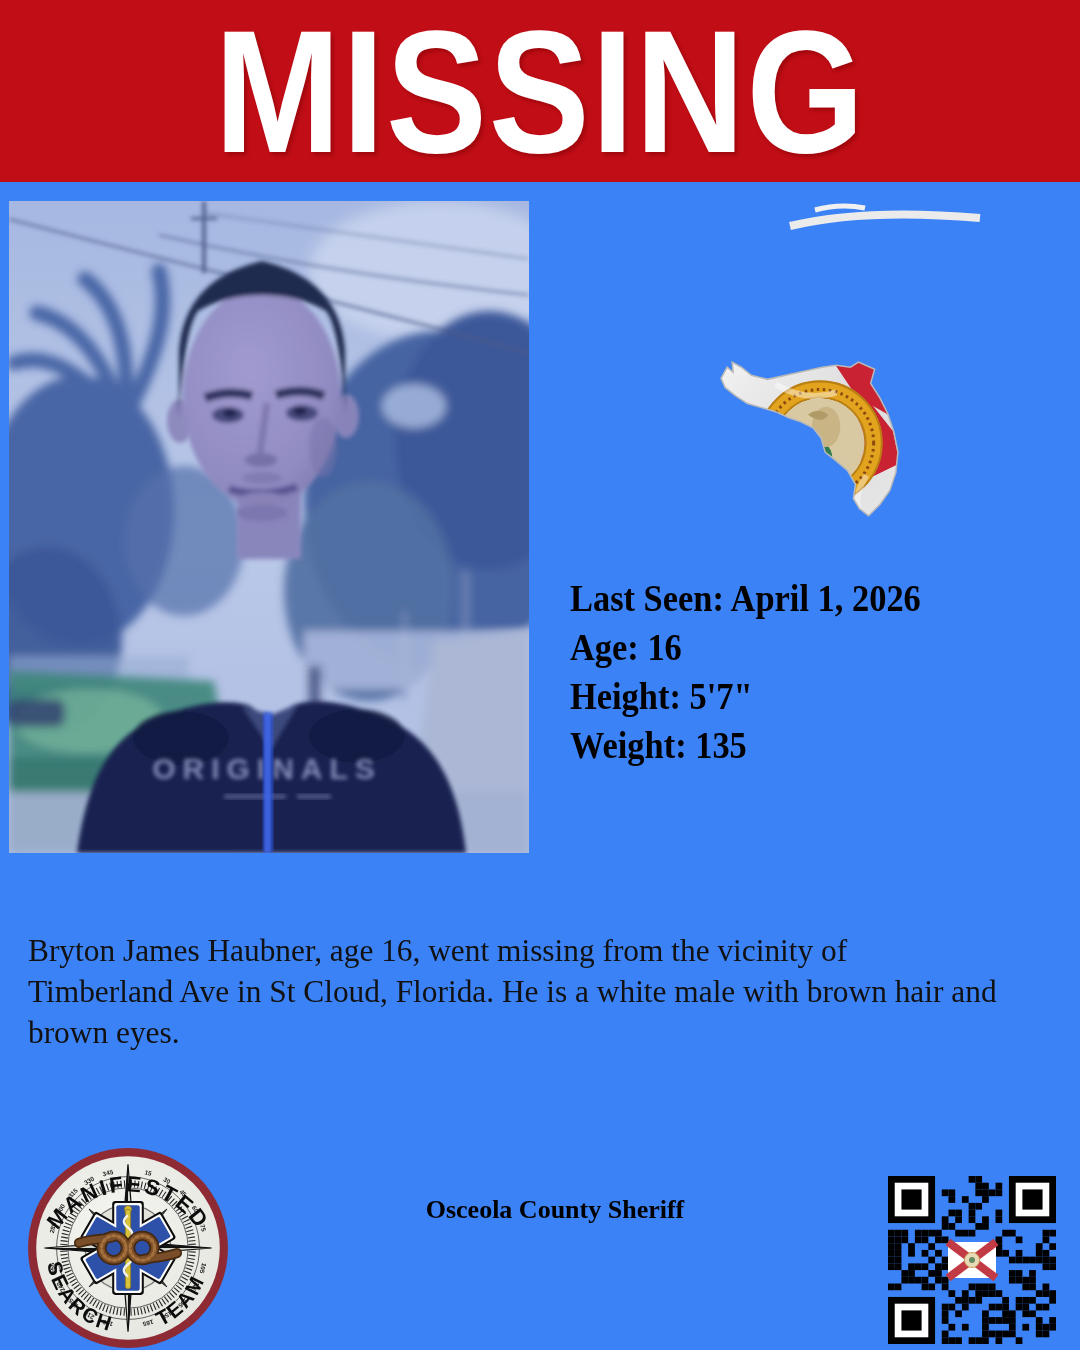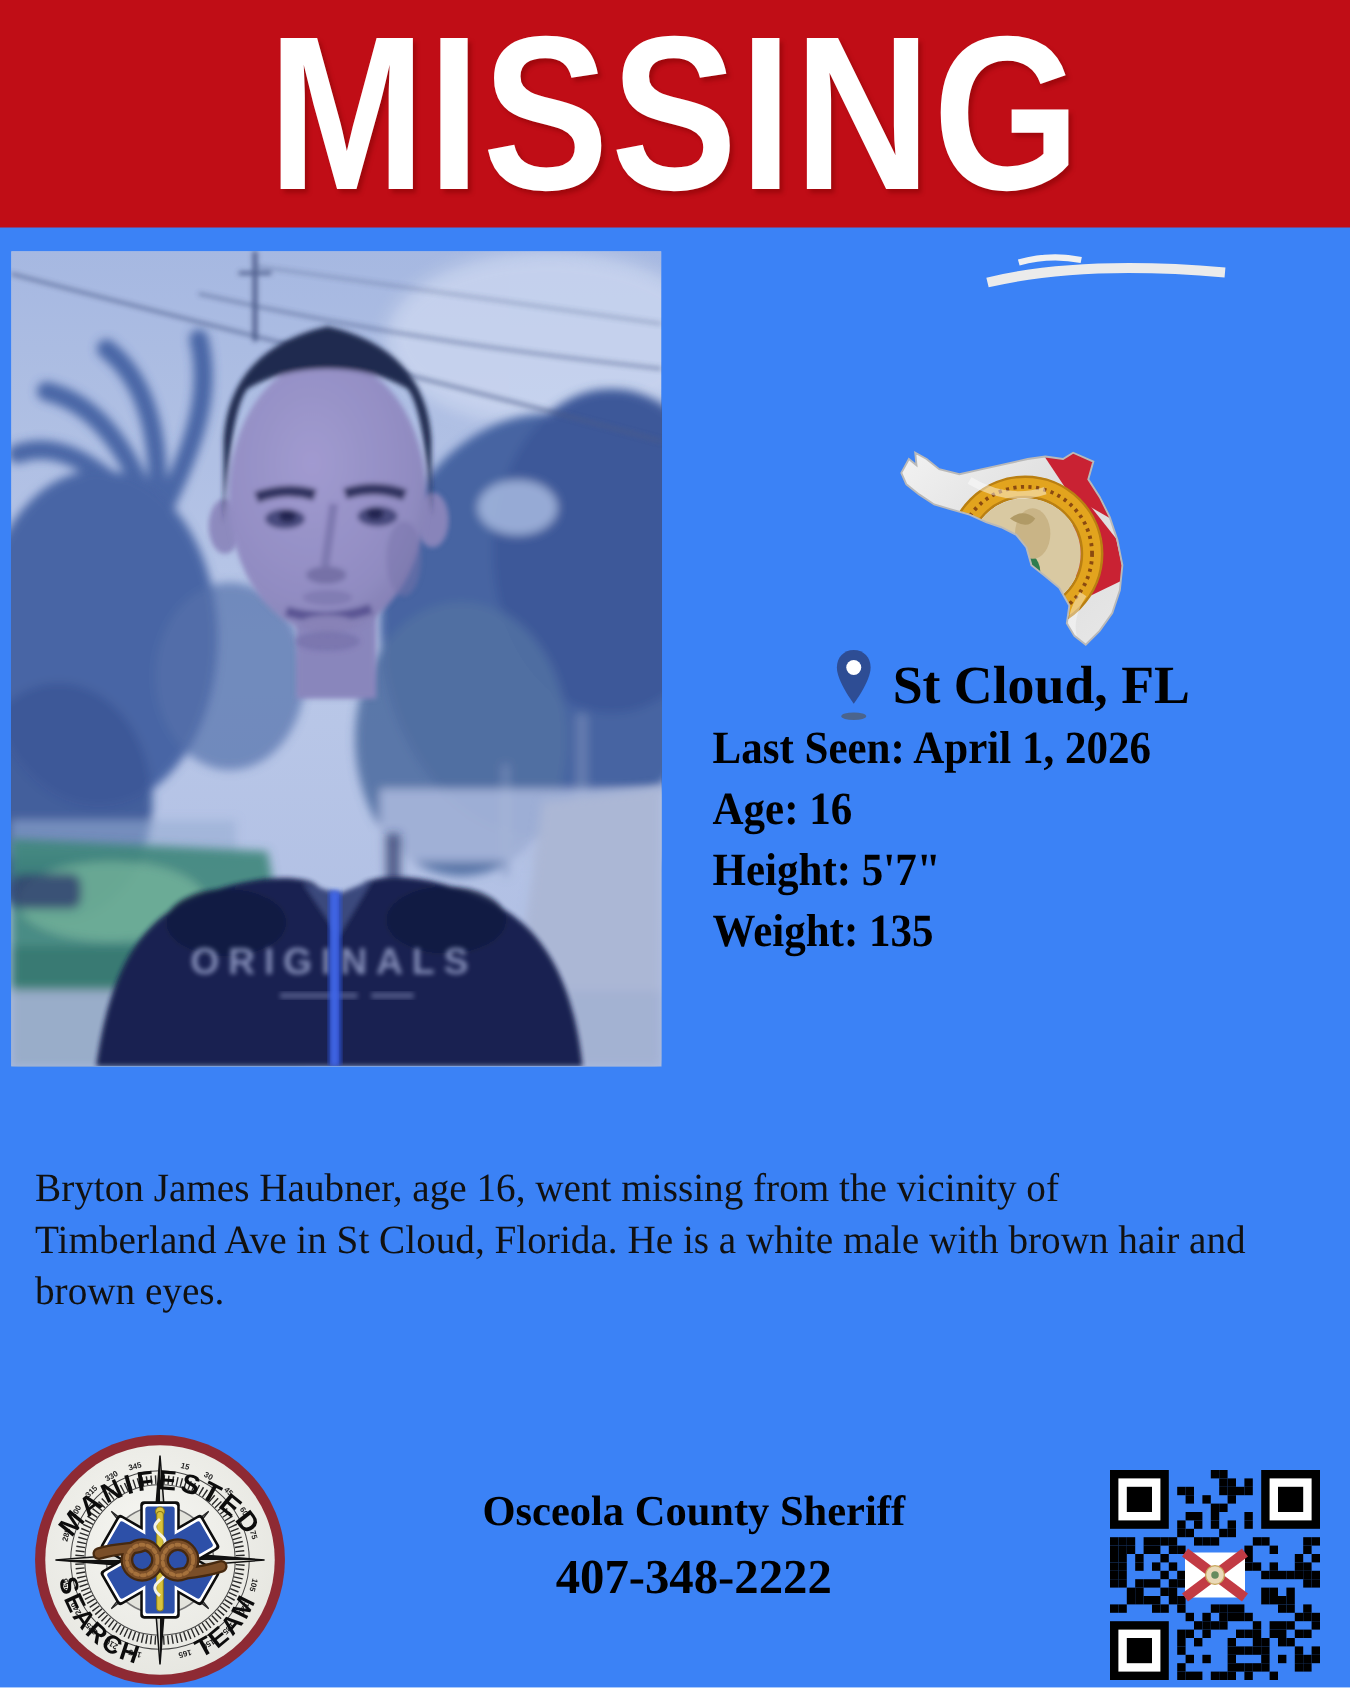--- a/index.html
+++ b/index.html
@@ -30,21 +30,21 @@
   .detail-line{font-weight:bold;font-size:37px;color:#000;line-height:38px;margin-bottom:11px;
                transform:scaleX(0.93);transform-origin:left;}
 
   
   .desc{position:absolute;left:28px;top:930px;width:1035px;font-size:32px;color:#111;
         line-height:41px;transform:scaleX(0.98);transform-origin:left;}
 
   
   .badge{position:absolute;left:26px;top:1146px;width:204px;height:204px;}
   .agency-block{position:absolute;left:255px;top:1184px;width:600px;text-align:center;}
-  .agency{font-weight:bold;font-size:34px;color:#000;line-height:52px;}
+  .agency{font-weight:bold;font-size:26px;color:#000;line-height:52px;}
   .phone{font-weight:bold;font-size:39px;color:#000;line-height:52px;}
   .qr{position:absolute;left:888px;top:1176px;width:168px;height:168px;}
 </style>
 </head>
 <body>
 
 <div id="poster">
 
   <div class="banner">
     <div class="banner-title">MISSING</div>
@@ -206,28 +206,20 @@
       <path d="M 60,30 q 30,18 60,8" stroke="#ffffff" stroke-width="6" fill="none" opacity="0.45"></path>
       <path d="M 150,120 q -12,18 -8,34" stroke="#ffffff" stroke-width="6" fill="none" opacity="0.4"></path>
     </g>
     <path d="M 6,24 L 12,13 L 18,18 L 17,8 L 26,13 L 36,21 L 52,25 L 70,21 L 88,17
              L 106,13 L 120,11 L 134,13 L 142,8 L 158,15 L 154,29 L 163,43
              L 171,59 L 177,77 L 181,97 L 179,117 L 173,135 L 163,149 L 152,160
              L 143,153 L 137,143 L 139,129 L 131,115 L 119,105 L 109,97
              L 105,83 L 97,73 L 85,67 L 73,63 L 60,57 L 46,53 L 32,49 L 20,41 L 10,33 Z" fill="none" stroke="#b9b9b9" stroke-width="1.5"></path>
   </svg>
 
-  <div class="loc-row">
-    <svg width="32" height="60" viewBox="0 0 32 60">
-      <ellipse cx="15" cy="55" rx="10" ry="3" fill="#555" opacity="0.65"></ellipse>
-      <path d="M 15,2 C 7,2 1.5,8 1.5,16 C 1.5,27 15,45 15,45 C 15,45 28.5,27 28.5,16 C 28.5,8 23,2 15,2 Z" fill="#2e4d94"></path>
-      <circle cx="15" cy="16" r="6" fill="#ffffff"></circle>
-    </svg>
-    <span class="loc-text">St Cloud, FL</span>
-  </div>
 
   <div class="details">
     <div class="detail-line">Last Seen: April 1, 2026</div>
     <div class="detail-line">Age: 16</div>
     <div class="detail-line">Height: 5'7"</div>
     <div class="detail-line">Weight: 135</div>
   </div>
 
   <div class="desc">
     <div>Bryton James Haubner, age 16, went missing from the vicinity of</div>
@@ -362,21 +354,20 @@
     <text font-family="Liberation Sans, sans-serif" font-weight="bold" font-size="20" letter-spacing="2" fill="#0c0c0c">
       <textPath href="#arcBottom" startOffset="21%" text-anchor="middle">SEARCH</textPath>
     </text>
     <text font-family="Liberation Sans, sans-serif" font-weight="bold" font-size="20" letter-spacing="2" fill="#0c0c0c">
       <textPath href="#arcBottom" startOffset="79%" text-anchor="middle">TEAM</textPath>
     </text>
   </svg>
 
   <div class="agency-block">
     <div class="agency">Osceola County Sheriff</div>
-    <div class="phone">407-348-2222</div>
   </div>
 
   <svg class="qr" id="qr" viewBox="0 0 168 168">
       <rect x="80.64" y="0.00" width="6.72" height="6.72" fill="#000"></rect>
       <rect x="87.36" y="0.00" width="6.72" height="6.72" fill="#000"></rect>
       <rect x="87.36" y="6.72" width="6.72" height="6.72" fill="#000"></rect>
       <rect x="94.08" y="6.72" width="6.72" height="6.72" fill="#000"></rect>
       <rect x="107.52" y="6.72" width="6.72" height="6.72" fill="#000"></rect>
       <rect x="53.76" y="13.44" width="6.72" height="6.72" fill="#000"></rect>
       <rect x="60.48" y="13.44" width="6.72" height="6.72" fill="#000"></rect>

